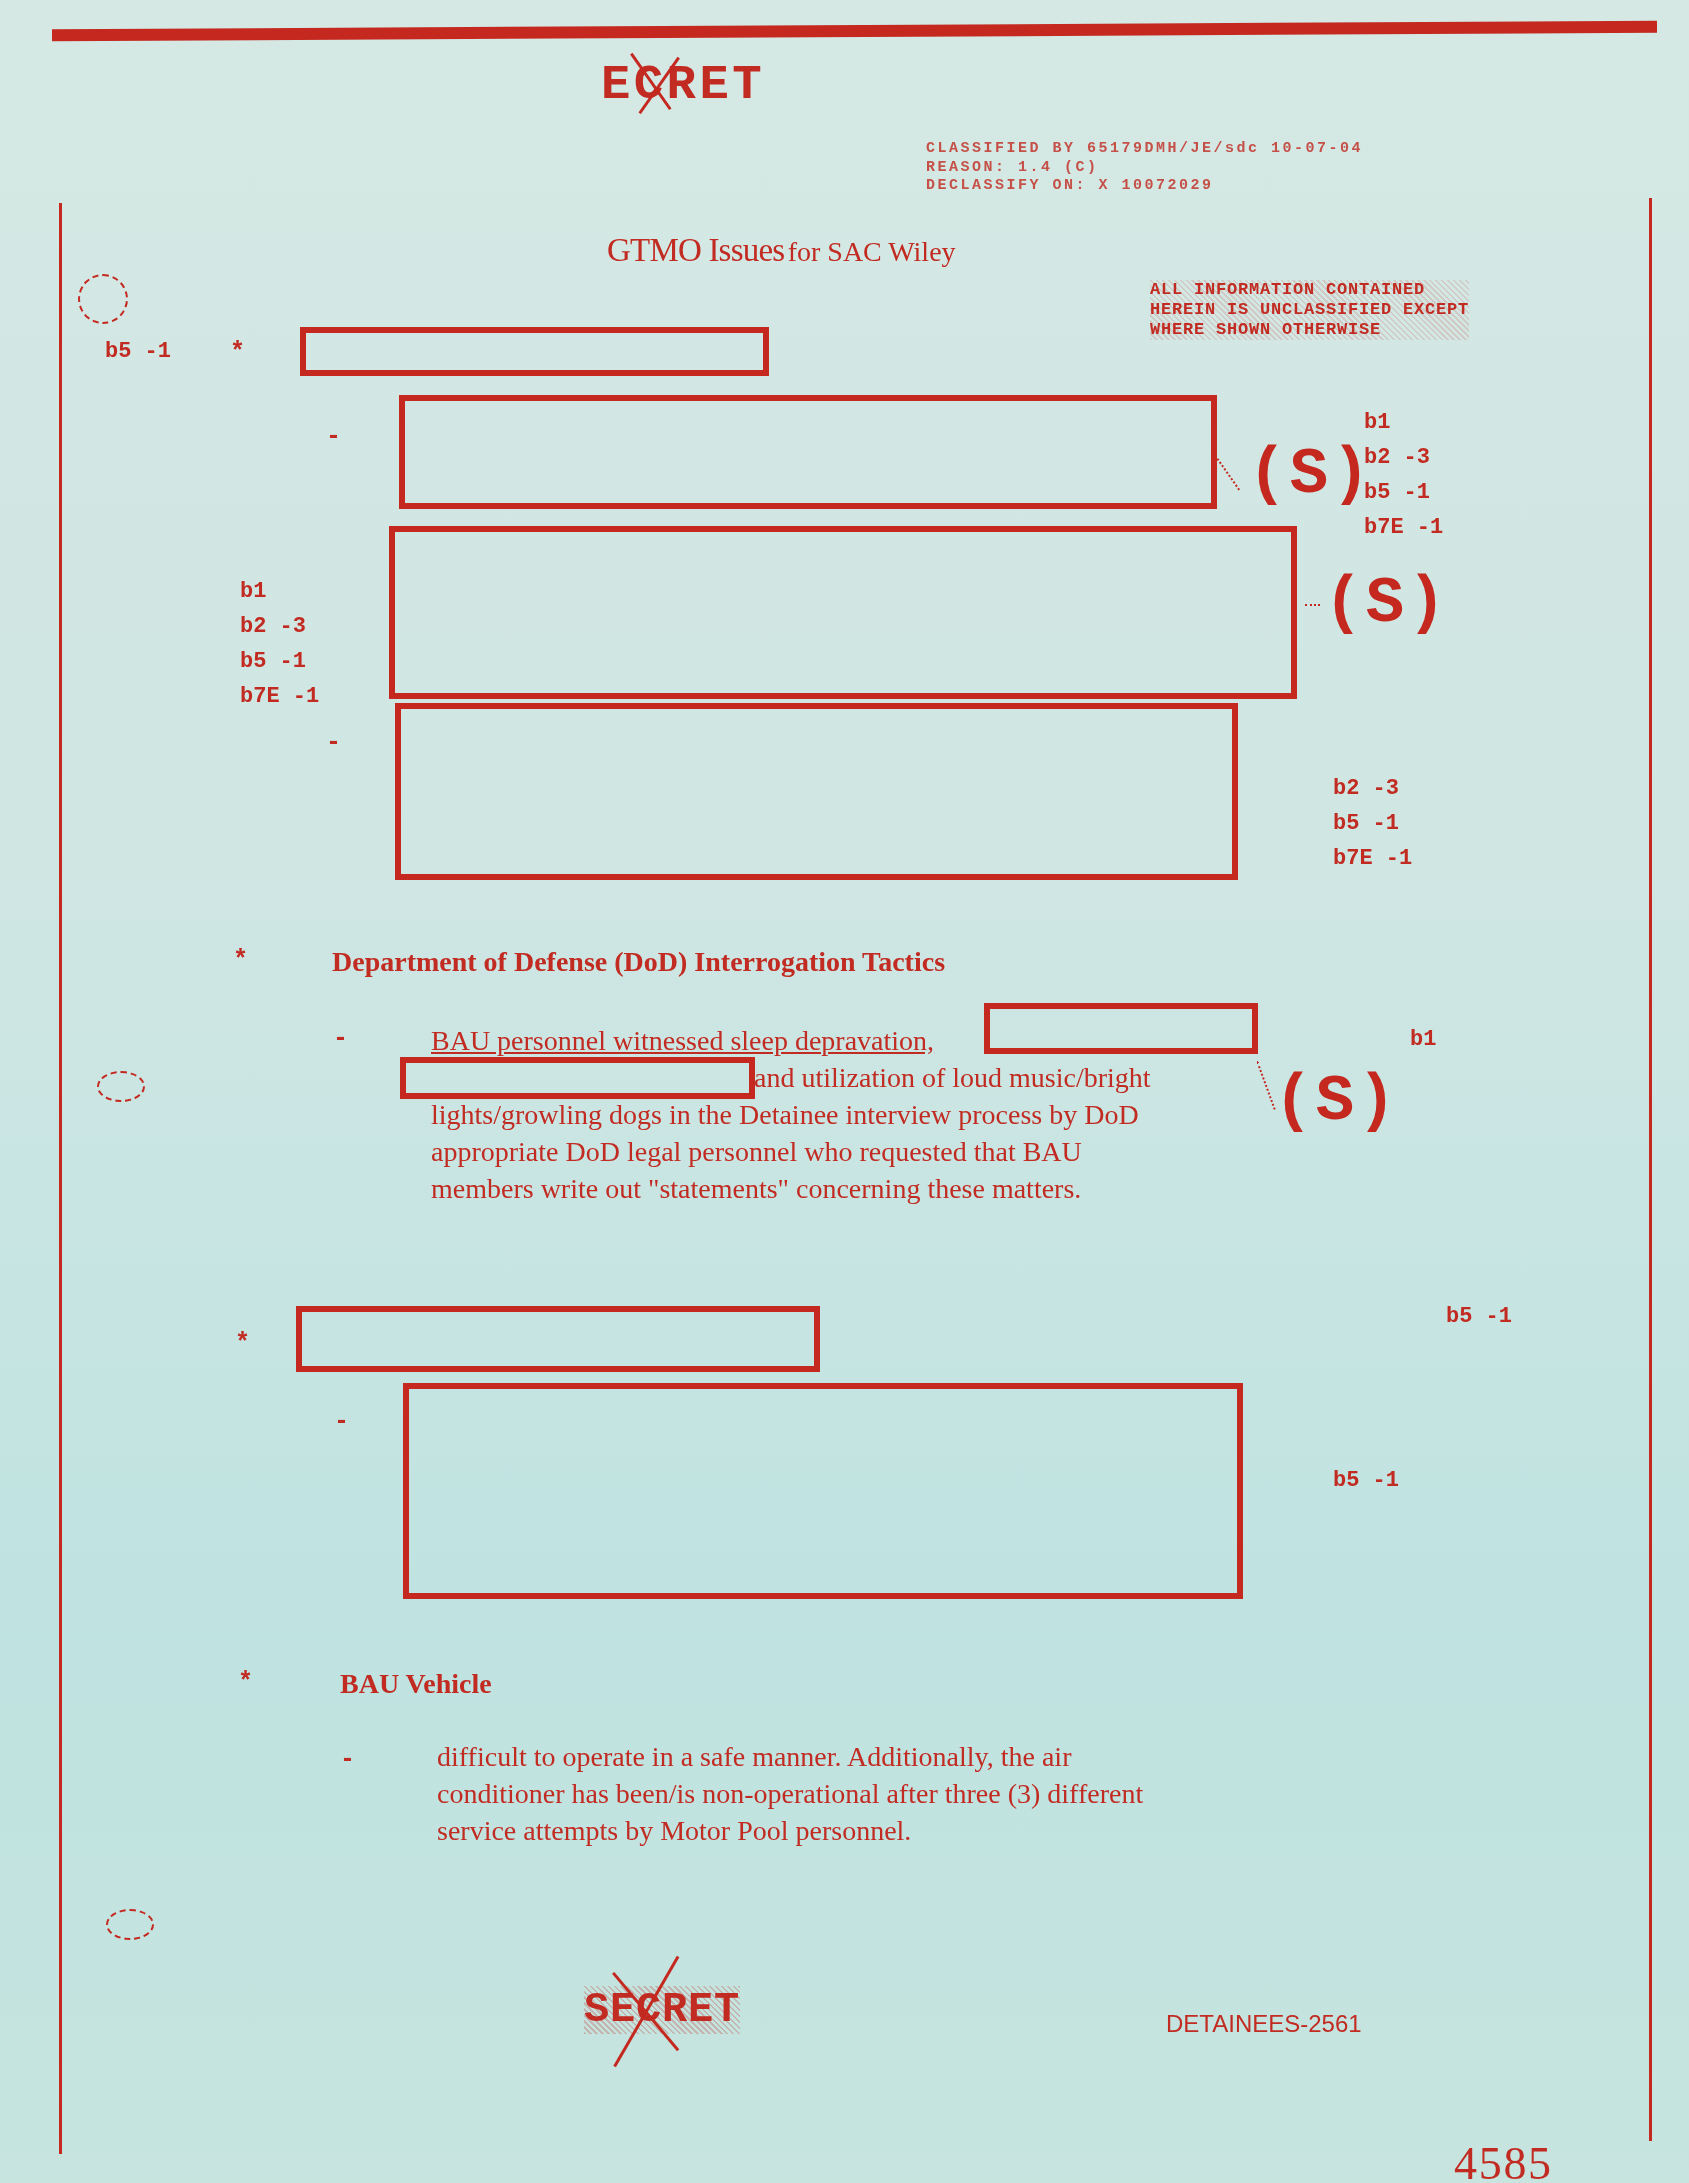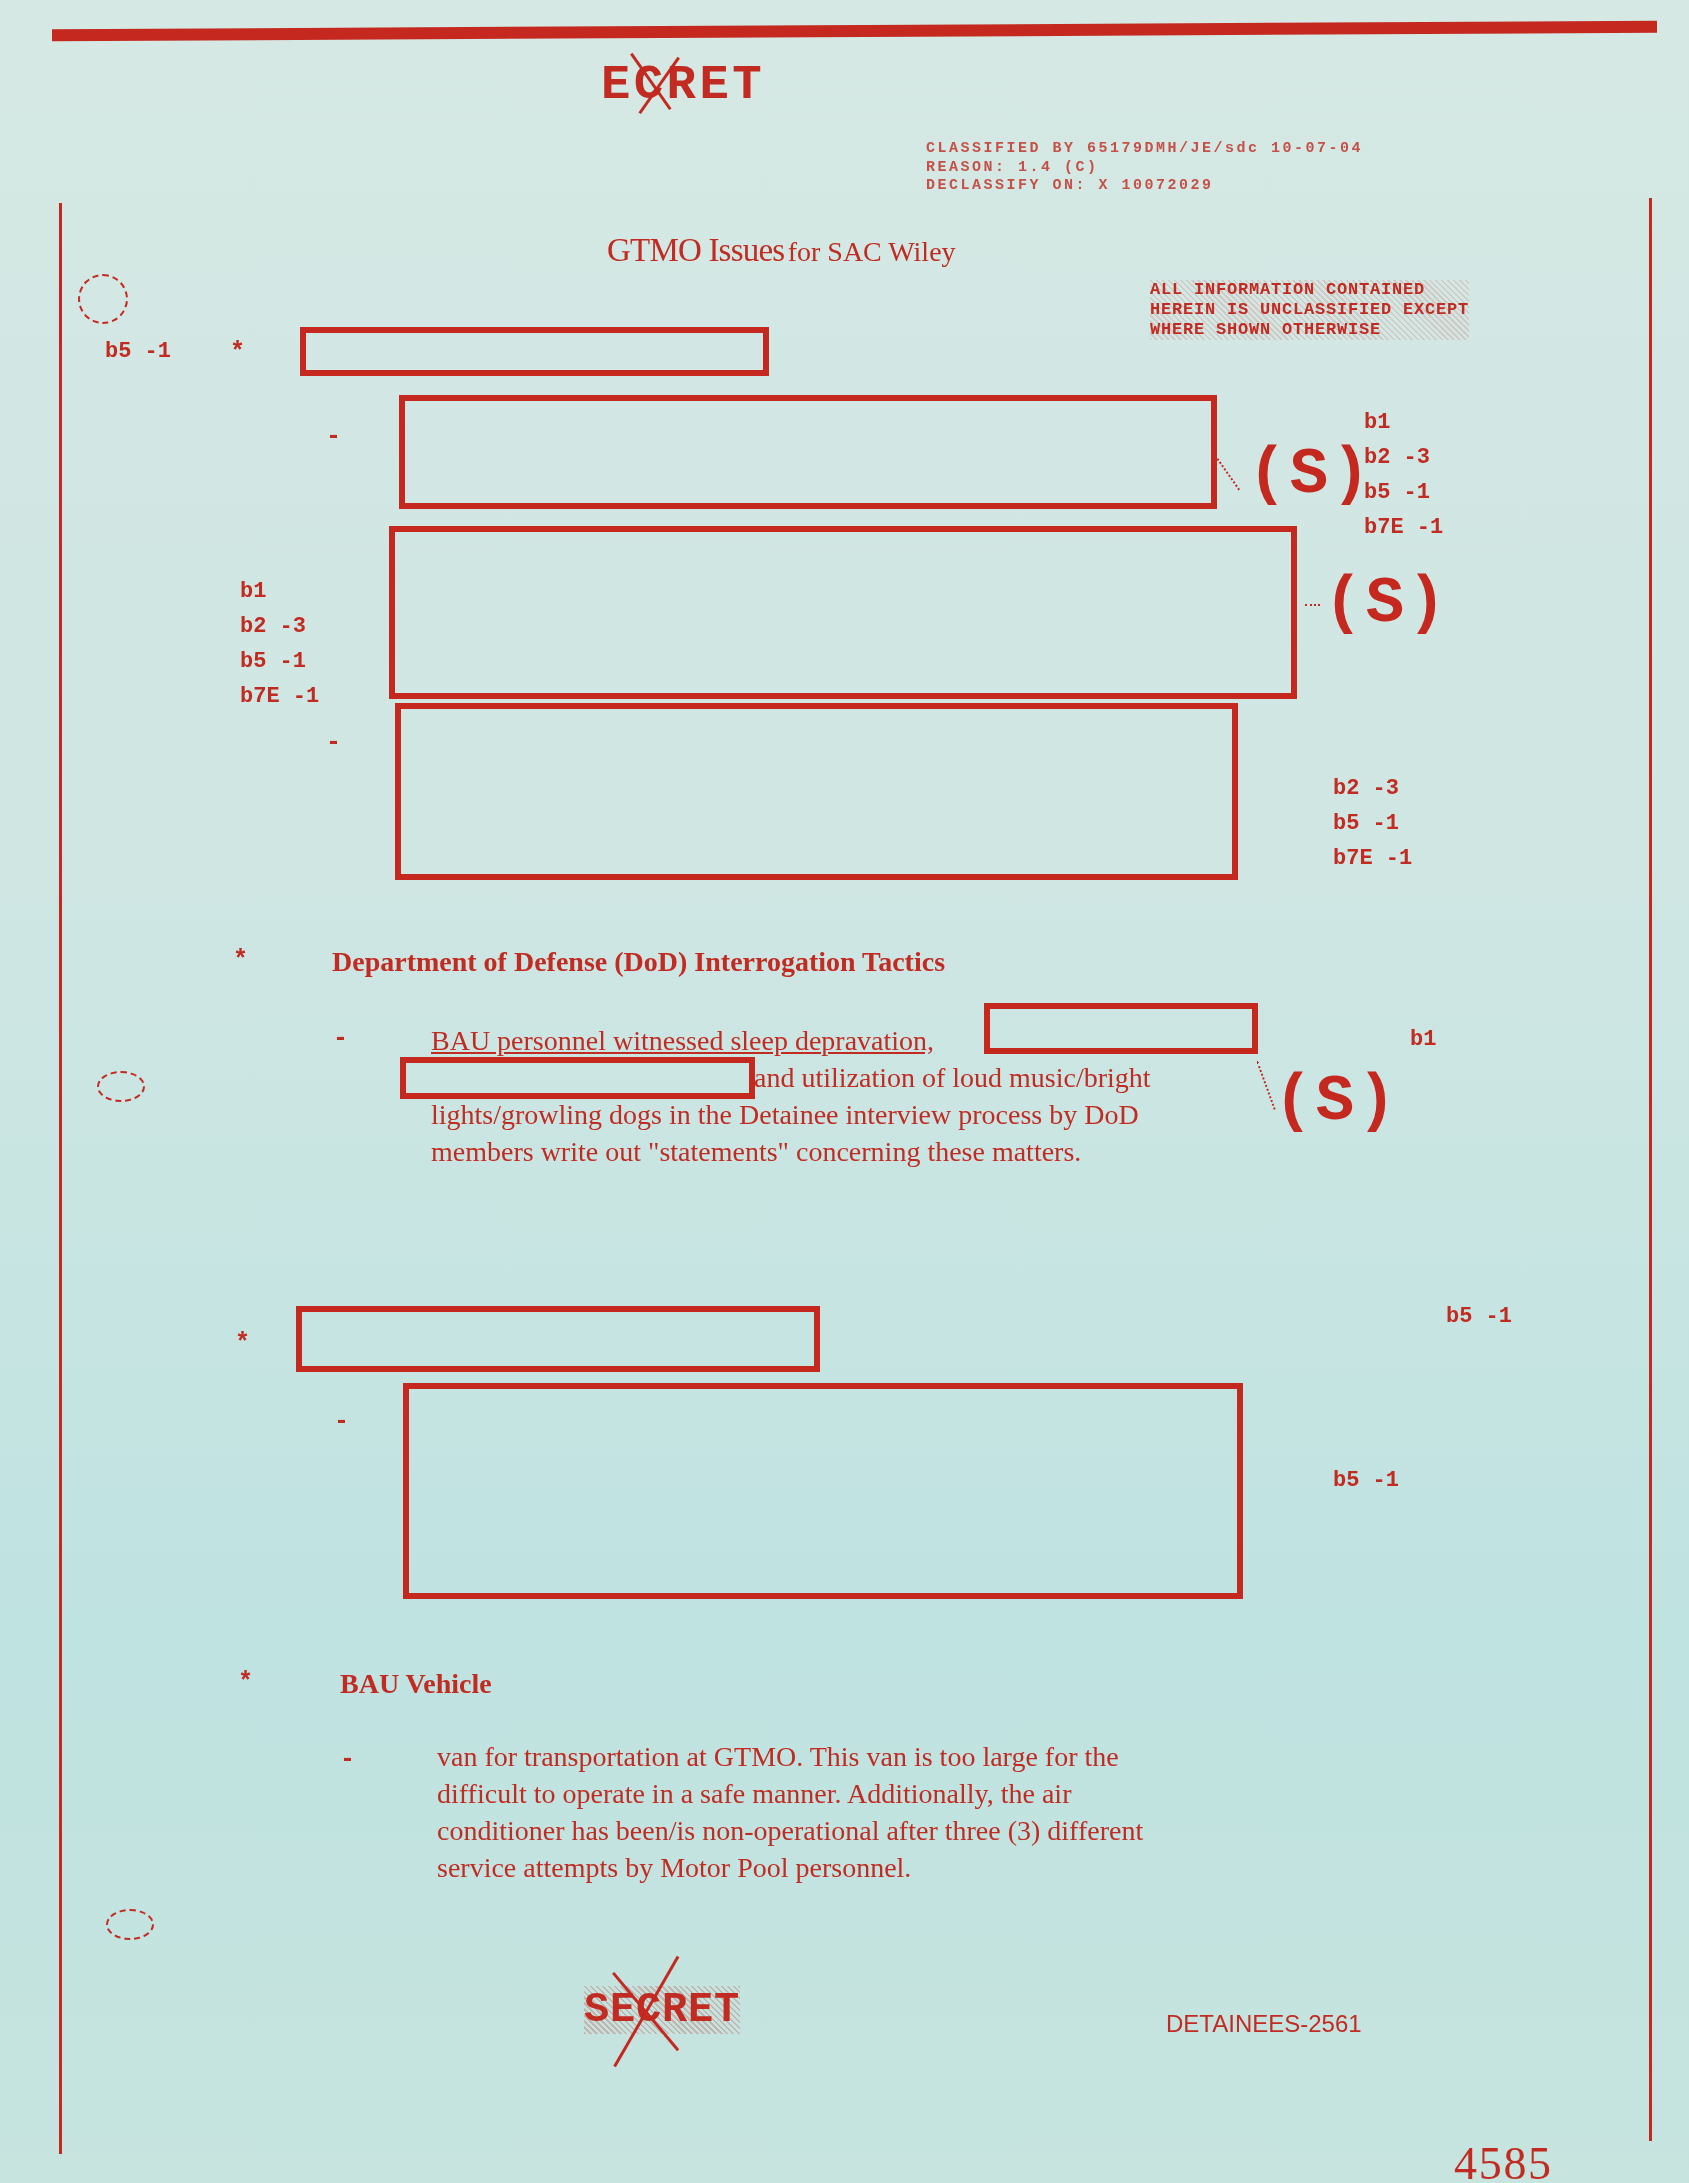--- a/index.html
+++ b/index.html
@@ -84,38 +84,38 @@
 
 <div class="bullet" style="left:233px; top:946px;">*</div>
 <div class="heading" style="left:332px; top:946px;">Department of Defense (DoD) Interrogation Tactics</div>
 <div class="bullet" style="left:333px; top:1024px;">-</div>
 <div class="para" style="left:431px; top:1022px; text-decoration:underline;">BAU personnel witnessed sleep depravation,</div>
 <div class="rbox" style="left:984px; top:1003px; width:274px; height:51px;"></div>
 <div class="rbox" style="left:400px; top:1057px; width:355px; height:42px;"></div>
 <div class="para" style="left:754px; top:1059px;">and utilization of loud music/bright</div>
 <div class="para" style="left:431px; top:1096px;">
   <div>lights/growling dogs in the Detainee interview process by DoD</div>
+  <div>appropriate DoD legal personnel who requested that BAU</div>
   <div>members write out "statements" concerning these matters.</div>
 </div>
 <div class="dots" style="left:1265px; top:1060px; height:51px; transform:rotate(-20deg);"></div>
 <div class="sbr" style="left:1274px; top:1066px;">(S)</div>
 <div class="exlist" style="left:1410px; top:1022px;">b1</div>
 
 <div class="exlist" style="left:1446px; top:1299px;">b5 -1</div>
 <div class="bullet" style="left:235px; top:1329px;">*</div>
 <div class="rbox" style="left:296px; top:1306px; width:524px; height:66px;"></div>
 <div class="bullet" style="left:334px; top:1407px;">-</div>
 <div class="rbox" style="left:403px; top:1383px; width:840px; height:216px;"></div>
 <div class="exlist" style="left:1333px; top:1463px;">b5 -1</div>
 
 <div class="bullet" style="left:238px; top:1668px;">*</div>
 <div class="heading" style="left:340px; top:1668px;">BAU Vehicle</div>
 <div class="bullet" style="left:340px; top:1745px;">-</div>
 <div class="para" style="left:437px; top:1738px;">
-  <div>van for transportation at GTMO.  This van is too large for the</div>
   <div>difficult to operate in a safe manner. Additionally, the air</div>
   <div>conditioner has been/is non-operational after three (3) different</div>
   <div>service attempts by Motor Pool personnel.</div>
 </div>
 
 <div class="abs mono" style="left:584px; top:1986px; font-size:42px; letter-spacing:0.8px; background:repeating-linear-gradient(45deg, rgba(196,40,31,0.25) 0 1.7px, transparent 1.7px 4.2px);">
   <span>SECRET</span>
 </div>
 <div class="hline" style="left:595px; top:2010px; width:101px; height:3.4px; transform:rotate(50deg);"></div>
 <div class="hline" style="left:583px; top:2010px; width:127px; height:3.4px; transform:rotate(-60deg);"></div>

